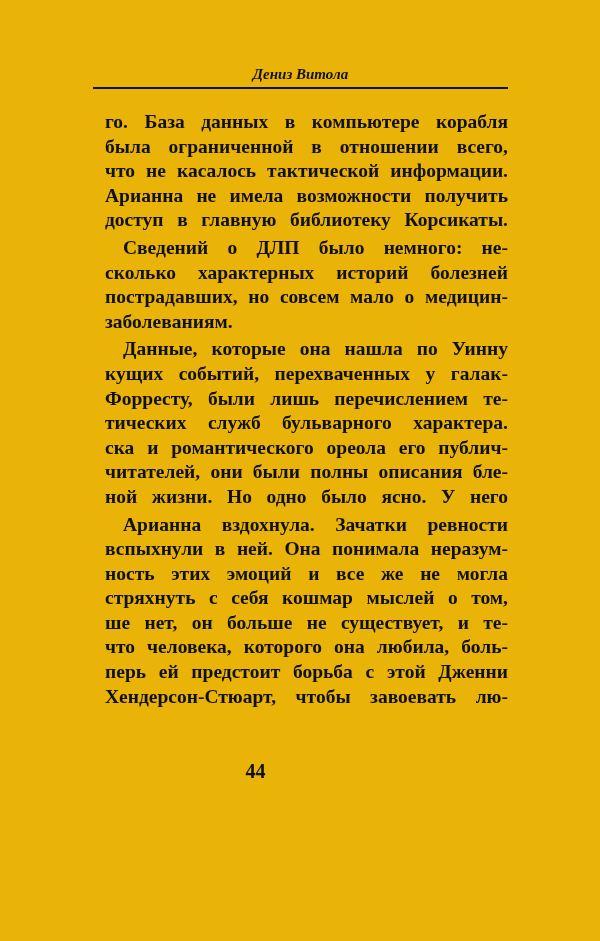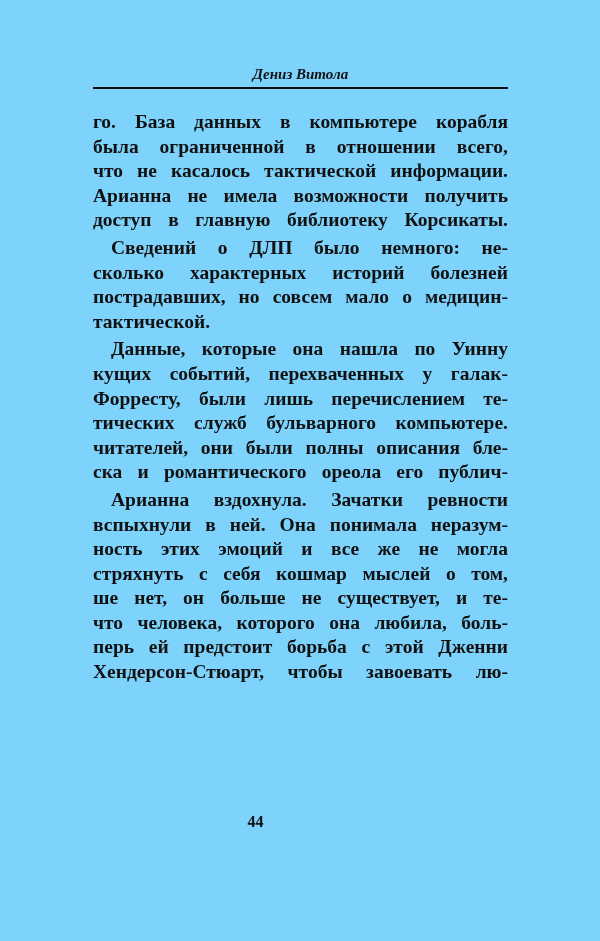--- a/index.html
+++ b/index.html
@@ -1,42 +1,42 @@
 <!DOCTYPE html>
 <html><head>
 <meta charset="utf-8">
 <style>
   html, body { margin: 0; padding: 0; background: #ffffff; }
   body { width: 600px; height: 941px; position: relative; overflow: hidden; }
-  .page { position: absolute; left: 0; top: 0; width: 600px; height: 941px; background: #7dd3fc; }
+  .page { position: absolute; left: 0; top: 0; width: 600px; height: 941px; background: #eab308; }
   .running-head {
     position: absolute; left: 93px; top: 66px; width: 415px;
     text-align: center;
     font-family: "Liberation Serif", serif; font-style: italic; font-weight: bold;
     font-size: 15px; color: #111;
   }
   .head-rule {
     position: absolute; left: 93px; top: 87px; width: 415px; height: 0;
     border-top: 2px solid #111;
   }
   .body-text {
     position: absolute; left: 93px; top: 110px; width: 415px;
     font-family: "Liberation Serif", serif; font-weight: bold;
     font-size: 19.5px; line-height: 24.6px; color: #111;
   }
-  .para { margin: 0 0 3px 0; }
+  .para { margin: 0 0 3px 12px; }
   .line {
     display: block; text-align: justify; text-align-last: justify;
     white-space: nowrap; height: 24.6px;
   }
   .line.last { text-align-last: left; }
   .line.indent { padding-left: 18px; }
   .page-number {
-    position: absolute; left: 0; top: 813px; width: 511px; text-align: center;
-    font-family: "Liberation Serif", serif; font-weight: bold; font-size: 16px; color: #111;
+    position: absolute; left: 0; top: 760px; width: 511px; text-align: center;
+    font-family: "Liberation Serif", serif; font-weight: bold; font-size: 20px; color: #111;
   }
 </style>
 </head>
 <body>
 
 <div class="page">
   <div class="running-head">Дениз Витола</div>
   <div class="head-rule"></div>
 
   <div class="body-text">
@@ -44,29 +44,30 @@
       <span class="line">го. База данных в компьютере корабля</span>
       <span class="line">была ограниченной в отношении всего,</span>
       <span class="line">что не касалось тактической информации.</span>
       <span class="line">Арианна не имела возможности получить</span>
       <span class="line">доступ в главную библиотеку Корсикаты.</span>
     </div>
     <div class="para">
       <span class="line indent">Сведений о ДЛП было немного: не-</span>
       <span class="line">сколько характерных историй болезней</span>
       <span class="line">пострадавших, но совсем мало о медицин-</span>
-      <span class="line last">тактической.</span>
+      <span class="line last">заболеваниям.</span>
     </div>
     <div class="para">
       <span class="line indent">Данные, которые она нашла по Уинну</span>
       <span class="line">кущих событий, перехваченных у галак-</span>
       <span class="line">Форресту, были лишь перечислением те-</span>
-      <span class="line">тических служб бульварного компьютере.</span>
+      <span class="line">тических служб бульварного характера.</span>
+      <span class="line">ска и романтического ореола его публич-</span>
       <span class="line">читателей, они были полны описания бле-</span>
-      <span class="line">ска и романтического ореола его публич-</span>
+      <span class="line">ной жизни. Но одно было ясно. У него</span>
     </div>
     <div class="para">
       <span class="line indent">Арианна вздохнула. Зачатки ревности</span>
       <span class="line">вспыхнули в ней. Она понимала неразум-</span>
       <span class="line">ность этих эмоций и все же не могла</span>
       <span class="line">стряхнуть с себя кошмар мыслей о том,</span>
       <span class="line">ше нет, он больше не существует, и те-</span>
       <span class="line">что человека, которого она любила, боль-</span>
       <span class="line">перь ей предстоит борьба с этой Дженни</span>
       <span class="line">Хендерсон-Стюарт, чтобы завоевать лю-</span>

